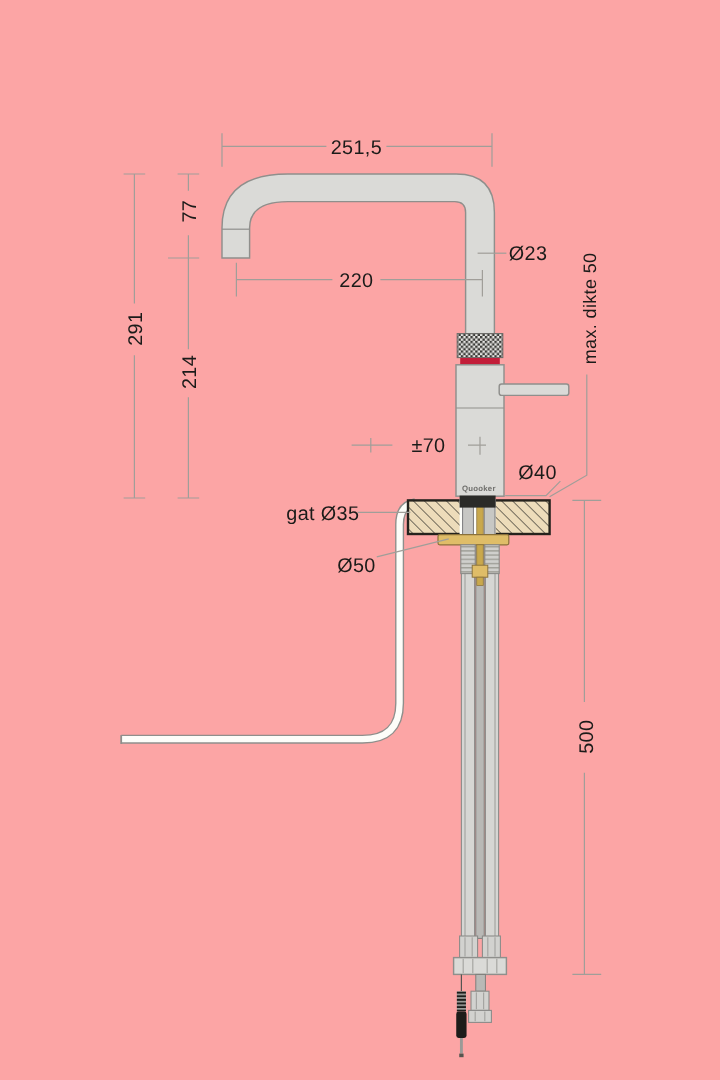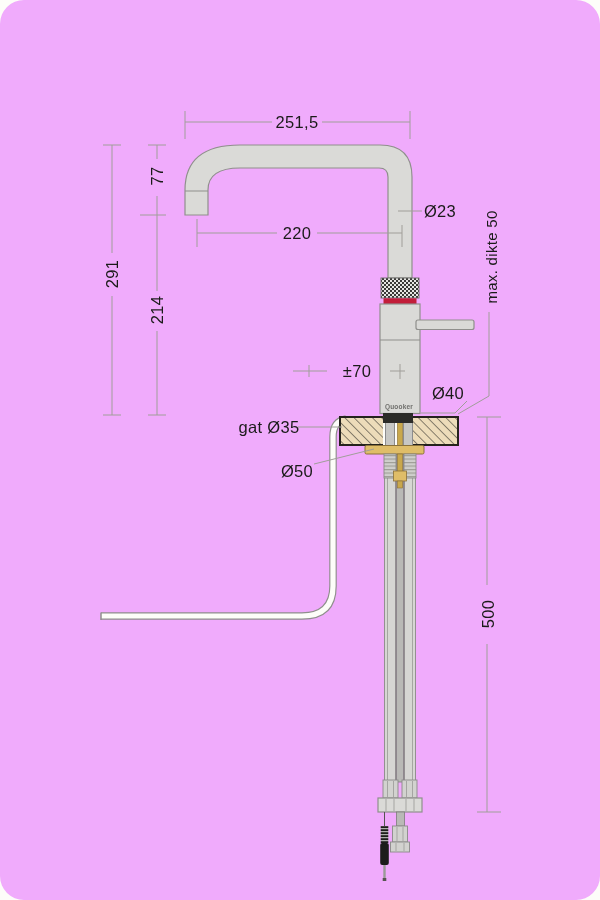--- a/index.html
+++ b/index.html
@@ -1,17 +1,17 @@
 <!DOCTYPE html>
 <html><head>
 <meta charset="utf-8">
 <style>
   html,body{margin:0;padding:0;}
   body{background:#fdfdf9;font-family:"Liberation Sans",sans-serif;}
-  .stage{position:relative;width:600px;height:900px;background:#f0abfc;overflow:hidden;border-radius:24px;}
+  .stage{position:relative;width:600px;height:900px;background:#fca5a5;overflow:hidden;}
   svg{display:block;}
   .dim-text{fill:#1b1b19;font-size:16.5px;letter-spacing:.3px;}
   .dim-text-sm{fill:#1b1b19;font-size:15px;letter-spacing:.3px;}
   .logo-text{fill:#6f6f6c;font-size:6.5px;font-weight:bold;letter-spacing:.2px;}
   .dimline{stroke:#a09e99;stroke-width:1;fill:none;}
   .metal{fill:#dadad7;stroke:#8f8f8c;stroke-width:1.2;}
   .tube{fill:#d6d6d3;stroke:#8b8b88;stroke-width:0.9;}
   .tube-mid{fill:#b9b9b6;stroke:#7d7d7a;stroke-width:0.8;}
   .fitting{fill:#d2d2cf;stroke:#8b8b88;stroke-width:0.9;}
   .fitline{stroke:#a5a5a2;stroke-width:1;fill:none;}

